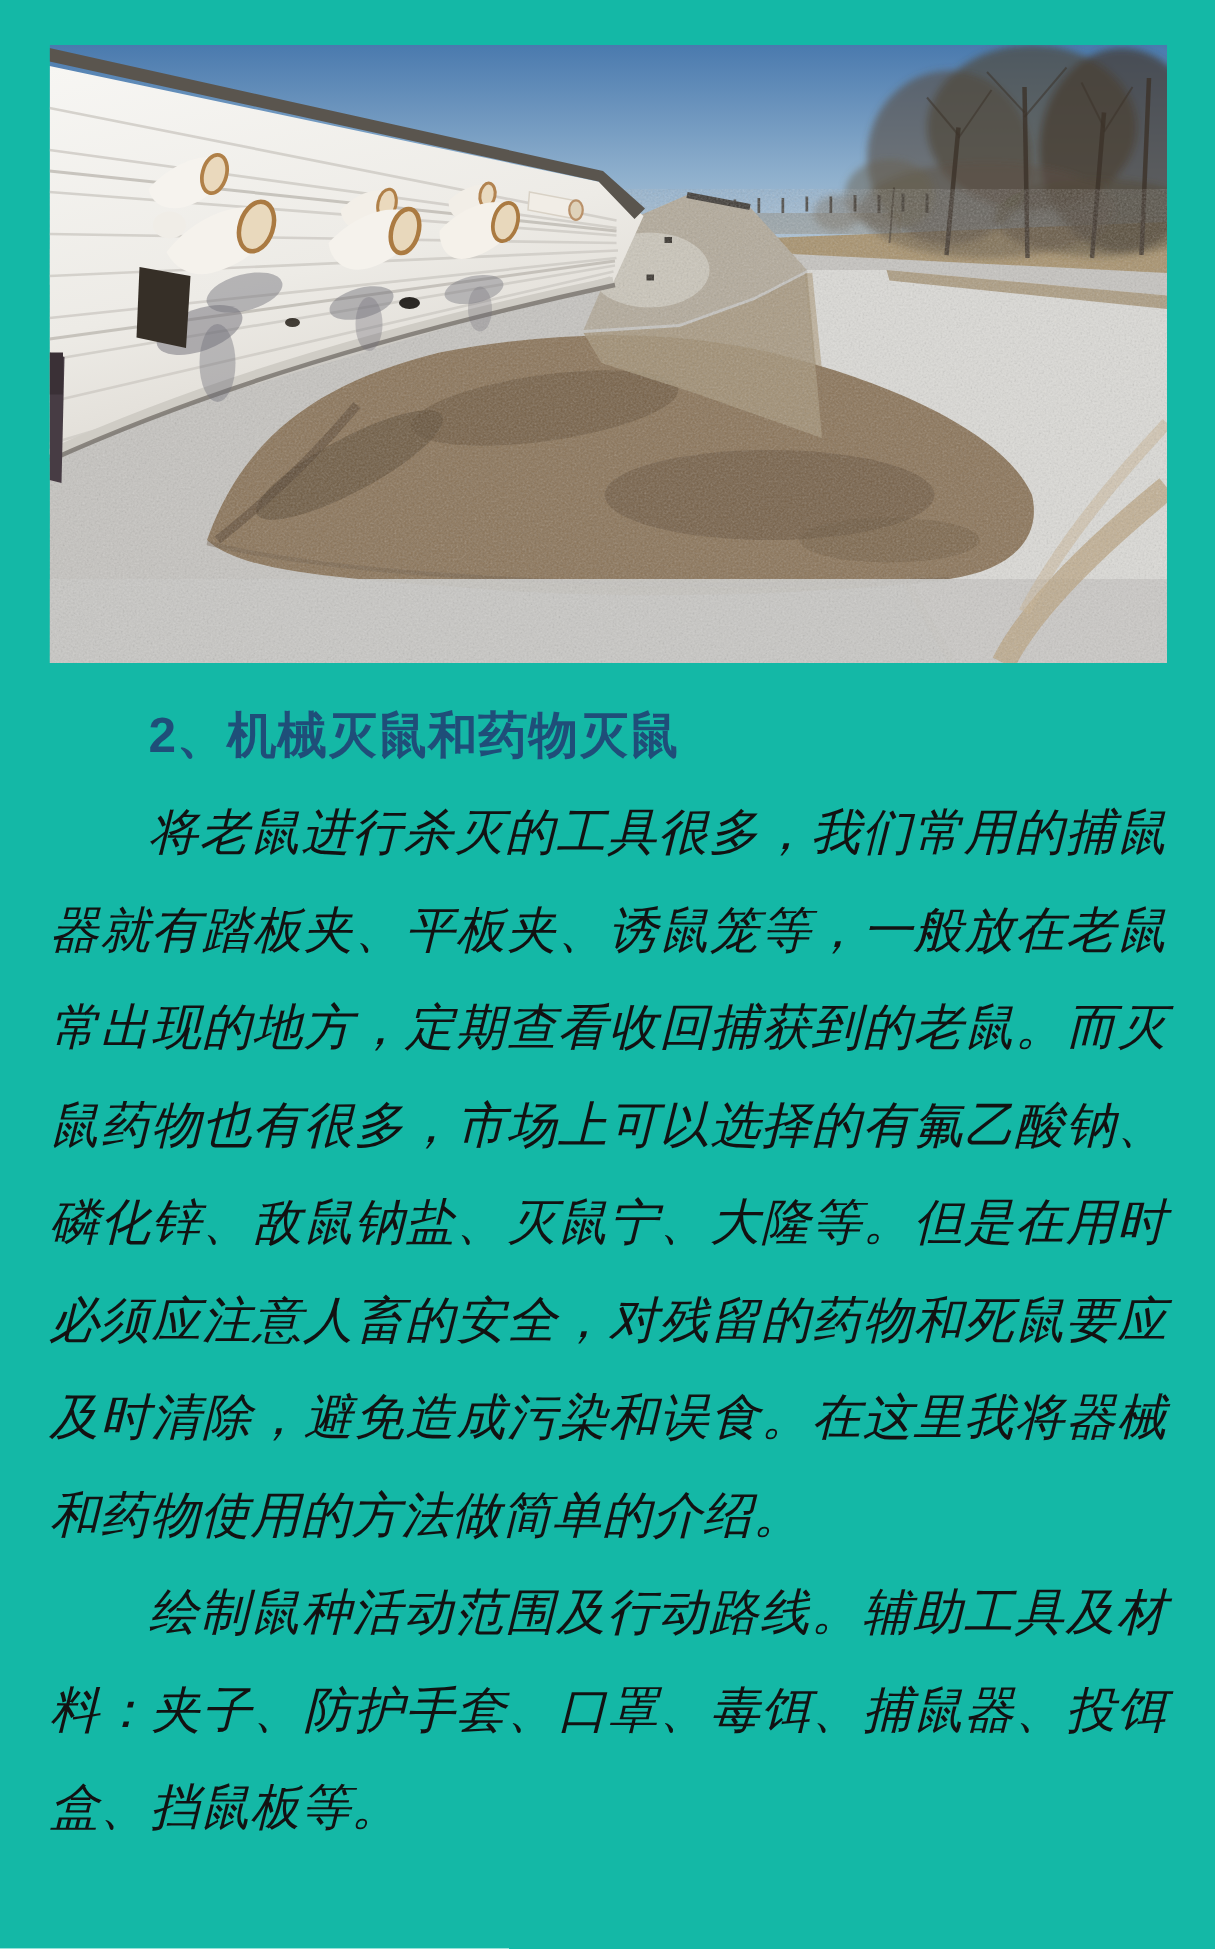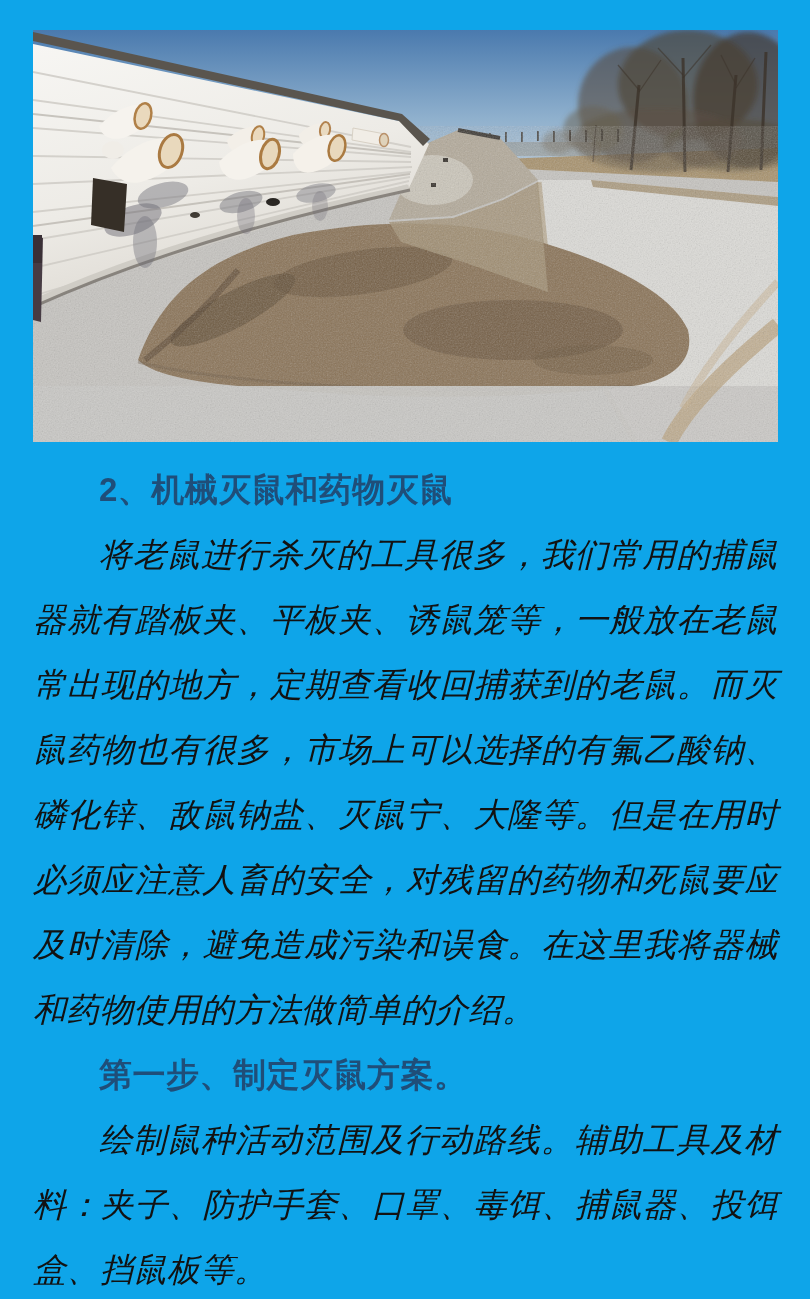--- a/index.html
+++ b/index.html
@@ -1,20 +1,20 @@
 <!DOCTYPE html>
 <html style="--accent: #1f4e79;"><head>
 <meta charset="utf-8">
 <style>
   * { margin:0; padding:0; box-sizing:border-box; }
   html,body { background:#ffffff; }
   .page {
     position:relative;
     width:810px; height:1299px;
-    background:#0ea5e9;
+    background:#14b8a6;
     overflow:hidden;
     font-family:"Liberation Sans","DejaVu Sans",sans-serif;
   }
   .photo-figure {
     position:absolute; left:33px; top:30px;
     width:745px; height:412px;
     overflow:hidden;
   }
   .photo-figure svg { display:block; width:745px; height:412px; }
   .article {
@@ -211,17 +211,16 @@
 
         <path d="M0,205 L10,208 L8,292 L0,290 Z" fill="#473c44"></path>
         <rect x="0" y="205" width="9" height="28" fill="#3a3036"></rect>
       </g>
     </svg>
   </figure>
 
   <div class="article">
     <h2>2、机械灭鼠和药物灭鼠</h2>
     <p>将老鼠进行杀灭的工具很多，我们常用的捕鼠器就有踏板夹、平板夹、诱鼠笼等，一般放在老鼠常出现的地方，定期查看收回捕获到的老鼠。而灭鼠药物也有很多，市场上可以选择的有氟乙酸钠、磷化锌、敌鼠钠盐、灭鼠宁、大隆等。但是在用时必须应注意人畜的安全，对残留的药物和死鼠要应及时清除，避免造成污染和误食。在这里我将器械和药物使用的方法做简单的介绍。</p>
-    <h2>第一步、制定灭鼠方案。</h2>
     <p>绘制鼠种活动范围及行动路线。辅助工具及材料：夹子、防护手套、口罩、毒饵、捕鼠器、投饵盒、挡鼠板等。</p>
   </div>
 
 </div>
 
 </body></html>

